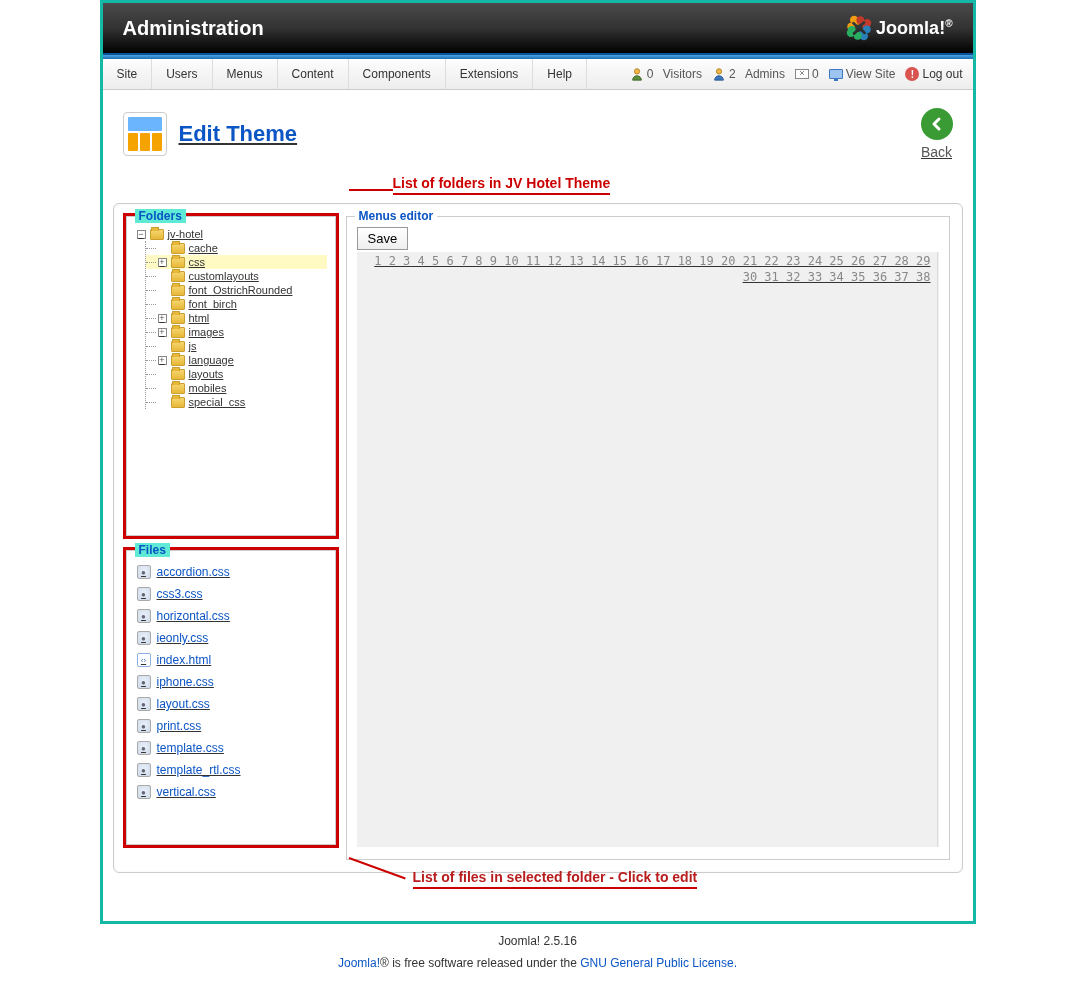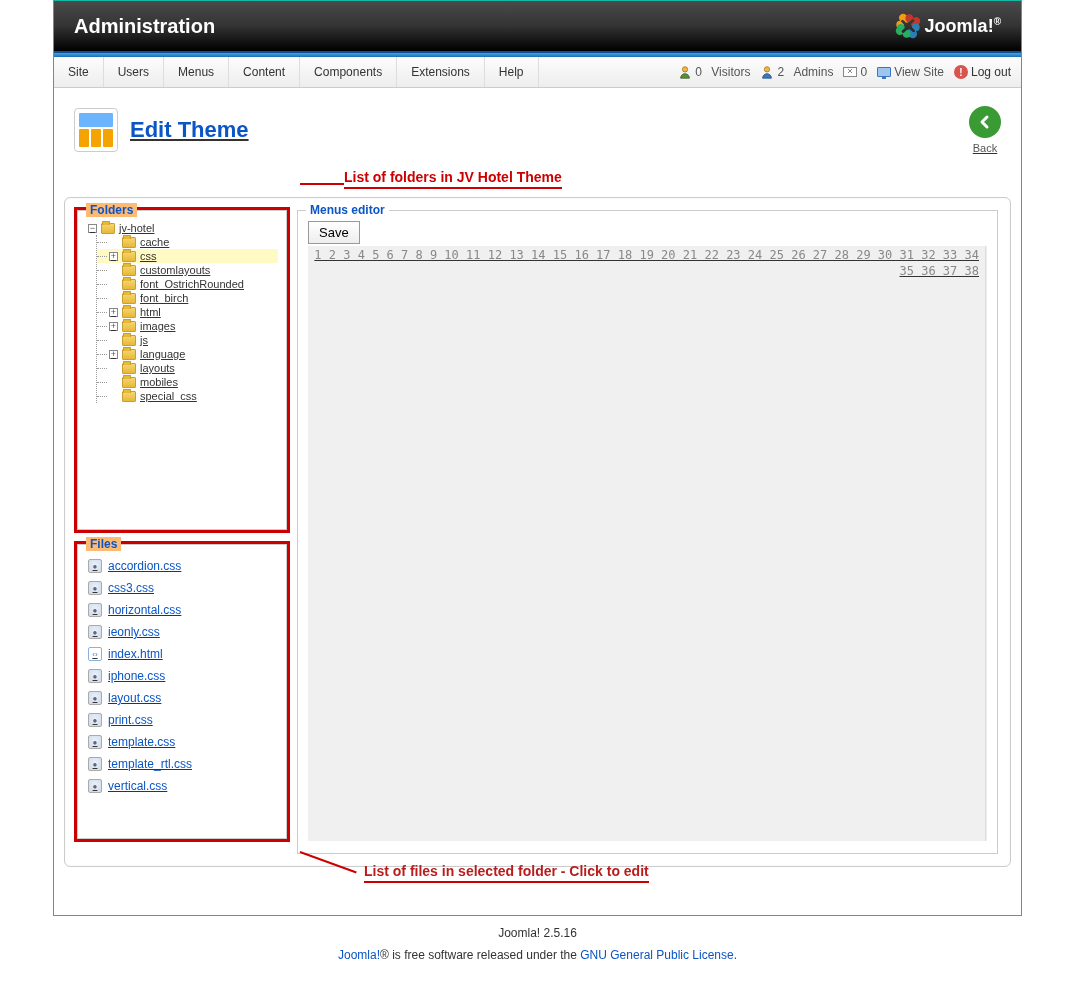--- a/index.html
+++ b/index.html
@@ -1,18 +1,18 @@
 <!DOCTYPE html>
 <html><head>
 <meta charset="utf-8">
 <style>
 * { box-sizing: border-box; margin: 0; padding: 0; }
 body { font-family: Arial, Helvetica, sans-serif; font-size: 12px; background: #fff; color: #333; }
 
-.outer-wrap { width: 969px; margin: 0 auto; border: 1px solid #14b8a6; }
+.outer-wrap { width: 876px; margin: 0 auto; border: 3px solid #14b8a6; }
 
 
 .header-bar {
   background: linear-gradient(to bottom, #4a4a4a 0%, #333 50%, #000 100%);
   color: #fff;
   padding: 12px 20px;
   display: flex;
   justify-content: space-between;
   align-items: center;
   border-bottom: 2px solid #0a5399;
@@ -65,21 +65,21 @@
 .page-icon .bar-top { height: 14px; background: #6bb5ff; border-radius: 1px; }
 .page-icon .bar-bot { display: flex; gap: 2px; flex: 1; }
 .page-icon .bar-bot span { flex: 1; background: #f4a300; border-radius: 1px; }
 .page-title { font-size: 22px; color: #0b55c4; font-weight: bold; }
 .back-btn { text-align: center; cursor: pointer; }
 .back-circle {
   width: 32px; height: 32px; border-radius: 50%;
   background: #3a9b35; display: flex; align-items: center; justify-content: center;
   color: #fff; margin: 0 auto 4px;
 }
-.back-label { color: #555; font-size: 11px; text-align: center; }
+.back-label { color: #555; font-size: 14px; text-align: center; }
 
 
 .annotation-row { display:flex; justify-content: center; position: relative; height: 28px; }
 .annotation-top {
   color: #c00; font-weight: bold; font-size: 14px;
   border-bottom: 2px solid #c00; padding-bottom: 2px;
   position: absolute; left: 280px;
 }
 .annot-line-top {
   position: absolute; left: 236px; top: 14px; width: 44px; height: 2px; background: #c00;
@@ -93,21 +93,21 @@
   box-shadow: inset 0 0 3px rgba(0,0,0,0.05);
 }
 .left-col { width: 210px; display: flex; flex-direction: column; gap: 14px; }
 .right-col { flex: 1; }
 
 
 .fieldset { border: 1px solid #ccc; padding: 10px 8px 8px; position: relative; }
 .fieldset.red-outline { outline: 3px solid #c00; outline-offset: 0; }
 .fieldset-legend {
   position: absolute; top: -8px; left: 8px;
-  background: #fdba74; padding: 0 4px;
+  background: #5eead4; padding: 0 4px;
   color: #0b55c4; font-weight: bold; font-size: 12px;
 }
 
 
 .tree { font-family: Verdana, Arial, sans-serif; font-size: 11px; }
 .tree ul { list-style: none; }
 .tree > ul { padding-left: 0; }
 .tree ul ul { padding-left: 0; margin-left: 10px; border-left: 1px dotted #999; }
 .tree li { position: relative; padding: 0; }
 .tree-row {

